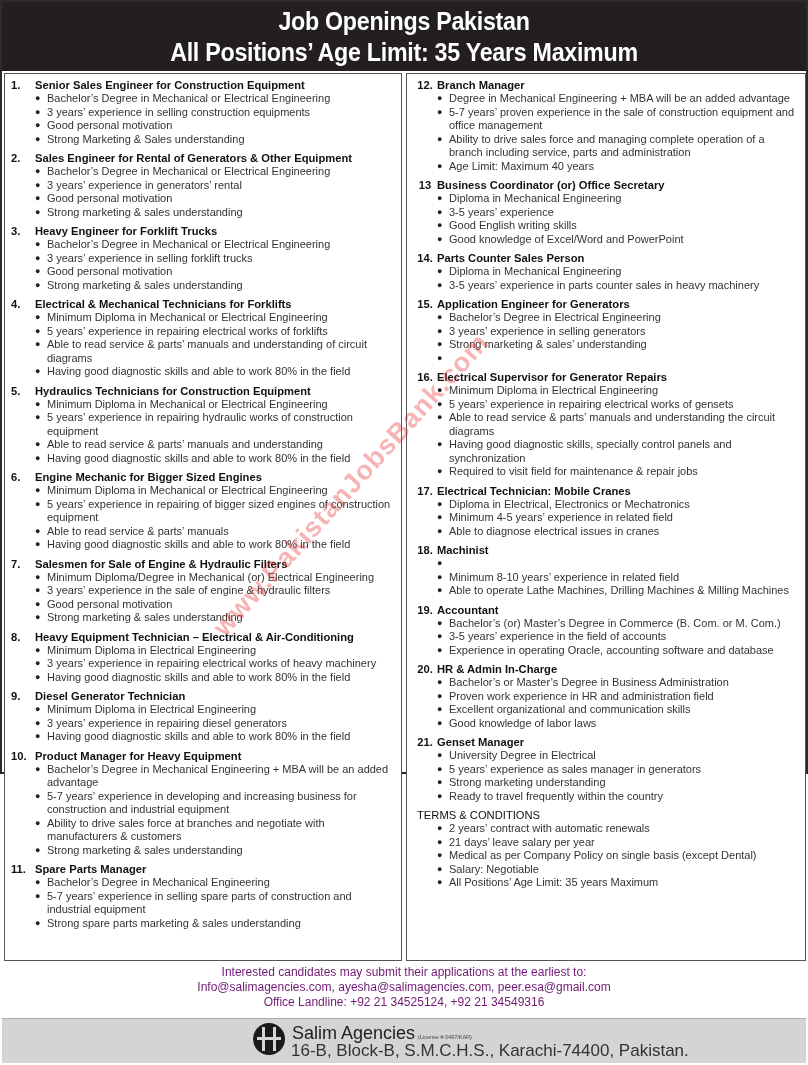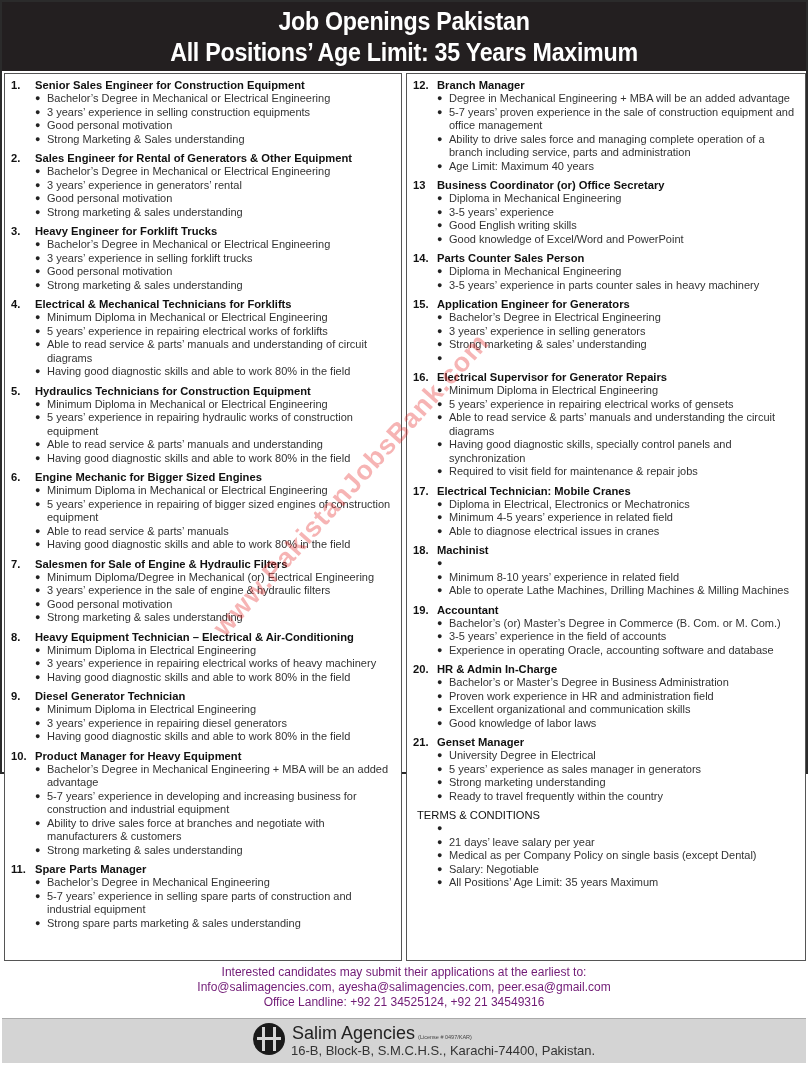--- a/index.html
+++ b/index.html
@@ -13,36 +13,36 @@
   .header .t2 { font-size: 25px; font-weight: bold; line-height: 32px; letter-spacing: -0.3px; transform: scaleX(0.93); }
 
   .col { position: absolute; top: 71px; border: 1px solid #555; background: #fff; }
   .col.left { left: 2px; width: 398px; height: 888px; }
   .col.right { left: 404px; width: 400px; height: 888px; }
 
   .jobs { list-style: none; padding: 4px 0 0 0; }
   .job { margin-bottom: 5px; }
   .job-title { font-size: 11.2px; font-weight: bold; line-height: 14px; display: flex; color: #111; }
   .job-num { display: inline-block; width: 30px; padding-left: 6px; }
-  .right .job-num { width: 30px; padding-left: 6px; }
+  .right .job-num { width: 30px; padding-left: 6px; text-align: center; }
   .bullets { list-style: none; }
   .bullet { font-size: 11px; line-height: 13.5px; color: #333; display: flex; padding-left: 30px; }
   .bullet .dot { width: 12px; flex-shrink: 0; font-size: 9px; line-height: 13.5px; color: #222; }
   .bullet .txt { flex: 1; padding-right: 6px; }
 
   .terms-title { font-size: 11.2px; font-weight: normal; line-height: 14px; padding-left: 10px; color: #111; margin-top: 1px; }
 
   .contact { position: absolute; left: 0; top: 963px; width: 804px; text-align: center; font-size: 12px; line-height: 15px; color: #701a75; }
 
   .footer { position: absolute; left: 0; top: 1016px; width: 804px; height: 45px; background: #d4d4d4; border-top: 1px solid #aaa; }
   .logo { position: absolute; left: 251px; top: 4px; width: 32px; height: 32px; border-radius: 50%; background: #1a1a1a; }
   .logo .bar { position: absolute; background: #d4d4d4; }
   .brand { position: absolute; left: 290px; top: 4px; font-size: 18px; color: #222; line-height: 20px; }
   .license { font-size: 5.5px; color: #444; margin-left: 3px; }
-  .address { position: absolute; left: 289px; top: 25px; font-size: 13px; color: #333; line-height: 14px; }
+  .address { position: absolute; left: 289px; top: 25px; font-size: 17px; color: #333; line-height: 14px; }
 
   .watermark { position: absolute; left: 205px; top: 620px; transform: rotate(-48deg); transform-origin: left top; font-size: 27px; color: rgba(230,40,40,0.35); font-weight: bold; white-space: nowrap; pointer-events: none; letter-spacing: 1px; }
 </style>
 </head>
 <body>
 
 <div class="page">
 
   <div class="header">
     <div class="t1">Job Openings Pakistan</div>
@@ -528,20 +528,21 @@
               <span class="dot">●</span>
               <span class="txt">Ready to travel frequently within the country</span>
             </li>
           </ul>
         </li>
       </ul>
     <div class="terms-title">TERMS &amp; CONDITIONS</div>
     <ul class="bullets" id="terms-list">
         <li class="bullet">
           <span class="dot">●</span>
+          <span class="txt">2 years’ contract with automatic renewals</span>
         </li>
         <li class="bullet">
           <span class="dot">●</span>
           <span class="txt">21 days’ leave salary per year</span>
         </li>
         <li class="bullet">
           <span class="dot">●</span>
           <span class="txt">Medical as per Company Policy on single basis (except Dental)</span>
         </li>
         <li class="bullet">

